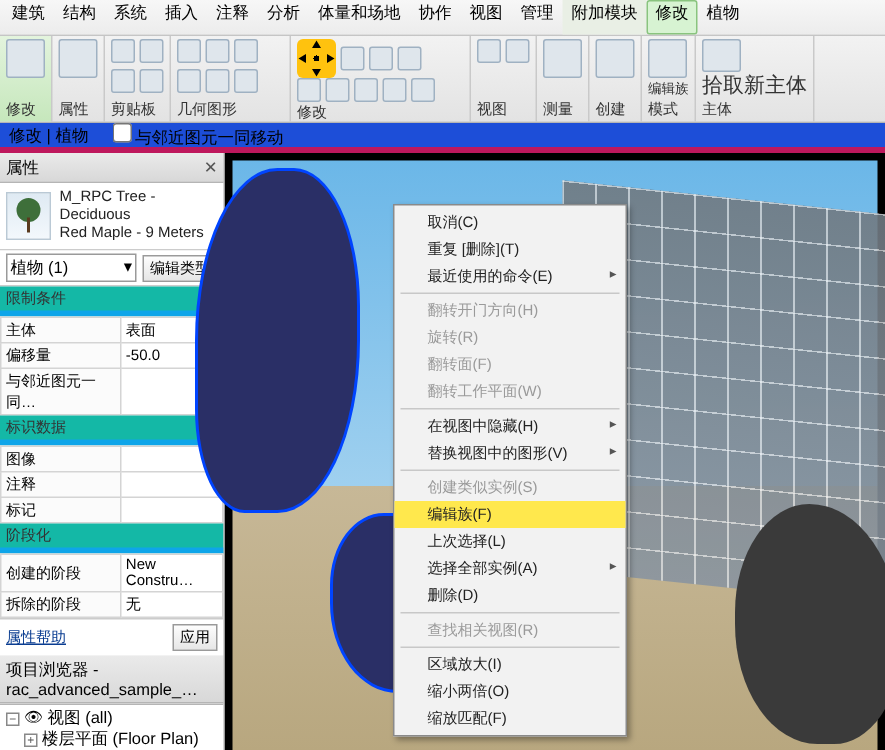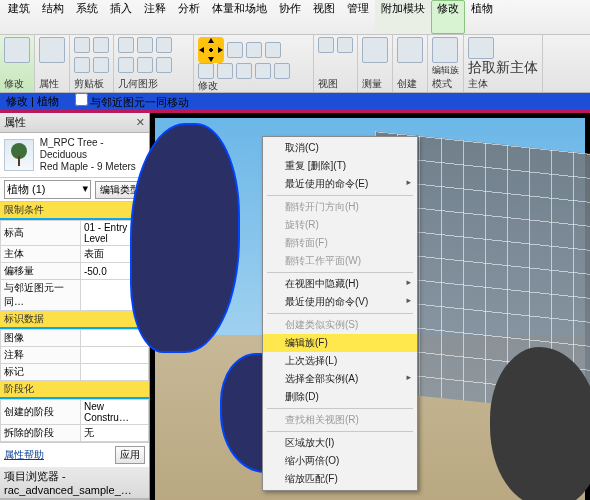--- a/index.html
+++ b/index.html
@@ -1,19 +1,19 @@
 <!DOCTYPE html>
 <html><head>
 <meta charset="utf-8">
 <style>
 * { margin: 0; padding: 0; box-sizing: border-box; font-family: "Microsoft YaHei", sans-serif; font-size: 11px; }
 body { width: 590px; height: 500px; background: #fff; overflow: hidden; position: relative; }
 
 
-.menu-bar { display: flex; background: linear-gradient(#f7f7f7,#ececec); border-bottom: 1px solid #c5c5c5; height: 35px; padding: 0 2px; }
+.menu-bar { display: flex; background: linear-gradient(#f7f7f7,#ececec); border-bottom: 1px solid #c5c5c5; height: 24px; padding: 0 2px; }
 .menu-bar span { padding: 1px 6px; cursor: default; }
 .menu-bar span.active { background: #d7f3d2; border: 1px solid #89c47e; border-radius: 2px; padding: 0 5px; }
 .menu-bar .addmod { background:#e9efe5;font-family:Liberation Serif, serif; }
 
 
 .ribbon { display: flex; background: linear-gradient(#f2f2f2,#e3e3e3); border-bottom: 1px solid #b5b5b5; height: 58px; }
 .ribbon-group { display: flex; flex-direction: column; justify-content: space-between; border-right: 1px solid #c9c9c9; padding: 2px 4px 1px; }
 .ribbon-group.active { background: linear-gradient(#e3f4dd,#c6e7bc); }
 .ribbon-row { display: flex; gap: 3px; align-items: center; }
 .ribbon-ico { width: 16px; height: 16px; background: #dfe6ec; border: 1px solid #9fb1c2; border-radius: 2px; }
@@ -35,21 +35,21 @@
 
 .type-box { display:flex; gap:6px; padding:4px; background:#fff; border-bottom:1px solid #ccc;align-items:center; }
 .thumb { width:32px; height:32px; background:linear-gradient(#dfeaf3,#f3f8fc); border:1px solid #bac9d5; display:flex; align-items:center; justify-content:center; }
 .thumb svg { width:22px; height:26px; }
 .type-txt { font-size:10px; line-height:12px; color:#222; }
 
 .dd-row { display:flex; background:#fff; border-bottom:1px solid #ccc; padding:2px 4px; gap:4px; align-items:center; }
 .dd { flex:1; border:1px solid #9a9a9a; background:#fff; padding:1px 2px; font-size:10px; display:flex; justify-content:space-between; }
 .btn-sm { border:1px solid #9a9a9a; background:linear-gradient(#fdfdfd,#e6e6e6); padding:1px 4px; font-size:10px; }
 
-.section { background:#fde047; border-bottom:2px solid #0ea5e9; padding:1px 4px; font-size:10px; color:#333; }
+.section { background:#14b8a6; border-bottom:4px solid #0ea5e9; padding:1px 4px; font-size:10px; color:#333; }
 .prop-tbl { width:100%; border-collapse:collapse; background:#fff; }
 .prop-tbl td { border:1px solid #d4d4d4; padding:1px 3px; font-size:10px; height:15px; }
 .prop-tbl td:first-child { width:54%; background:#fbfbfb; }
 
 .link-row { padding:3px 4px; display:flex; justify-content:space-between; align-items:center; background:#fff; border-top:1px solid #ccc;gap:29px; }
 .link-row a { color:#0a3d91; text-decoration:underline; font-size:10px; }
 
 .tree { flex:1; background:#fff; border-top:1px solid #b5b5b5; overflow:auto; padding:2px; }
 .tree-item { display:flex; align-items:center; gap:3px; padding:0 2px; font-size:10px; line-height:14px; white-space:nowrap; }
 .tree-item .plus { width:9px; height:9px; border:1px solid #888; font-size:8px; line-height:7px; text-align:center; color:#555; }
@@ -208,24 +208,20 @@
       <div class="dd">
           <span>植物 (1)</span>
           <span>▾</span>
         </div>
       <button class="btn-sm">编辑类型</button>
     </div>
 
     <div class="section">限制条件</div>
     <table class="prop-tbl">
       <tbody>
-          <tr>
-            <td>标高</td>
-            <td>01 - Entry Level</td>
-          </tr>
       <tr>
             <td>主体</td>
             <td>表面</td>
           </tr>
       <tr>
             <td>偏移量</td>
             <td>-50.0</td>
           </tr>
       <tr>
             <td>与邻近图元一同…</td>
@@ -295,21 +291,21 @@
     <div class="ctx-item">取消(C)</div>
     <div class="ctx-item">重复 [删除](T)</div>
     <div class="ctx-item sub">最近使用的命令(E)</div>
     <div class="ctx-sep"></div>
     <div class="ctx-item disabled">翻转开门方向(H)</div>
     <div class="ctx-item disabled">旋转(R)</div>
     <div class="ctx-item disabled">翻转面(F)</div>
     <div class="ctx-item disabled">翻转工作平面(W)</div>
     <div class="ctx-sep"></div>
     <div class="ctx-item sub">在视图中隐藏(H)</div>
-    <div class="ctx-item sub">最近使用的命令(V)</div>
+    <div class="ctx-item sub">替换视图中的图形(V)</div>
     <div class="ctx-sep"></div>
     <div class="ctx-item disabled">创建类似实例(S)</div>
     <div class="ctx-item hi">编辑族(F)</div>
     <div class="ctx-item">上次选择(L)</div>
     <div class="ctx-item sub">选择全部实例(A)</div>
     <div class="ctx-item">删除(D)</div>
     <div class="ctx-sep"></div>
     <div class="ctx-item disabled">查找相关视图(R)</div>
     <div class="ctx-sep"></div>
     <div class="ctx-item">区域放大(I)</div>

